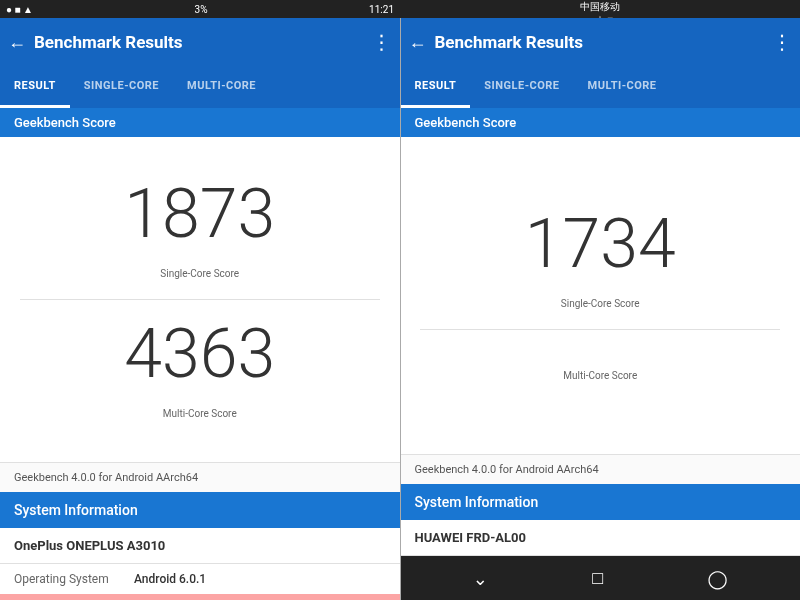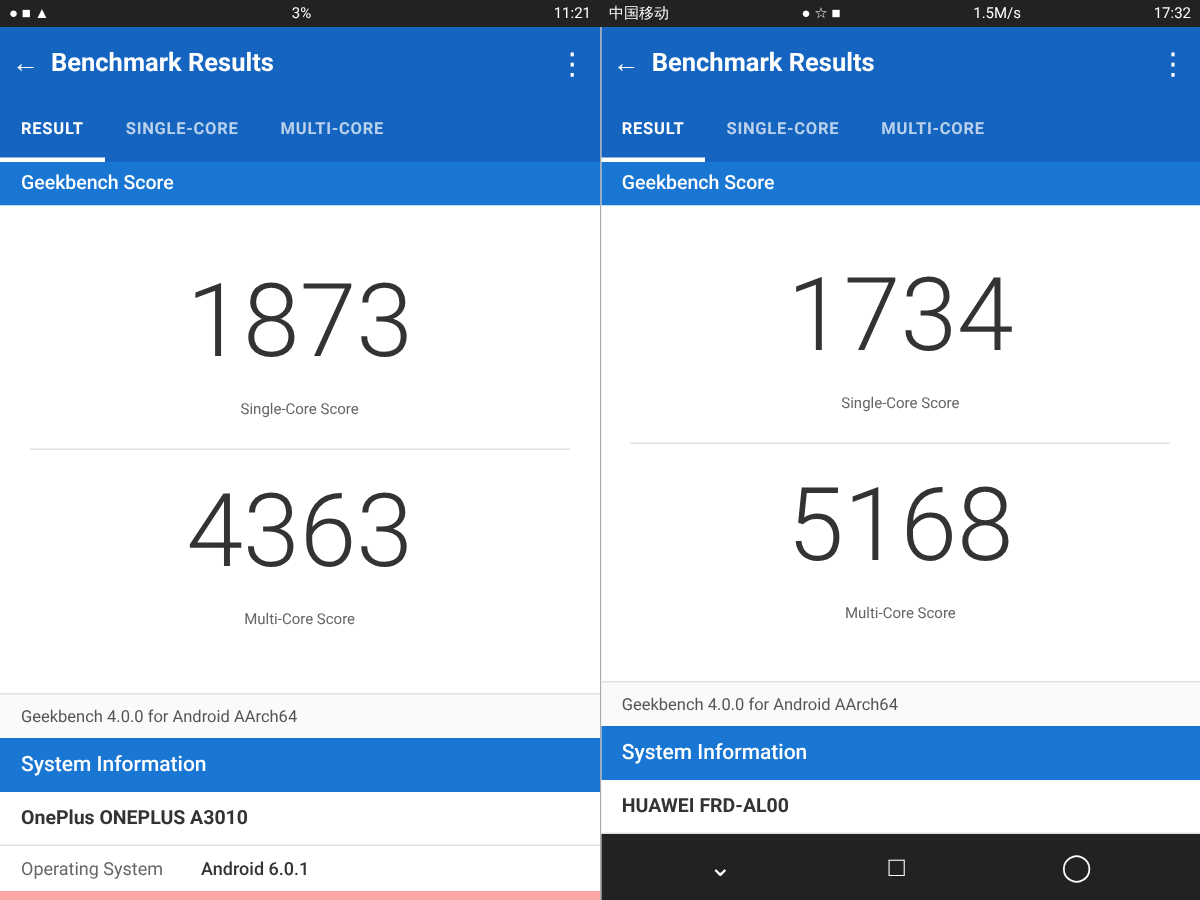--- a/index.html
+++ b/index.html
@@ -28,20 +28,21 @@
       background: #222;
       color: #fff;
       font-size: 10px;
       height: 18px;
       display: flex;
       align-items: center;
       justify-content: space-between;
       padding: 0 6px;
       width: 400px;
       float: left;
+      flex-direction: column;
     }
     .status-bar-container {
       display: flex;
       width: 800px;
       height: 18px;
     }
 
     .phone-panel {
       width: 400px;
       height: 582px;
@@ -291,21 +292,20 @@
 
     <div class="section-header">Geekbench Score</div>
 
     <div class="score-area">
       <div class="score-block">
         <span class="score-number">1734</span>
         <span class="score-label">Single-Core Score</span>
       </div>
       <div class="divider-line"></div>
       <div class="score-block">
-        <span class="score-number">5168</span>
         <span class="score-label">Multi-Core Score</span>
       </div>
     </div>
 
     <div class="bottom-info">Geekbench 4.0.0 for Android AArch64</div>
 
     <div class="system-info-header">System Information</div>
 
     <div class="device-row">HUAWEI FRD-AL00</div>
 

